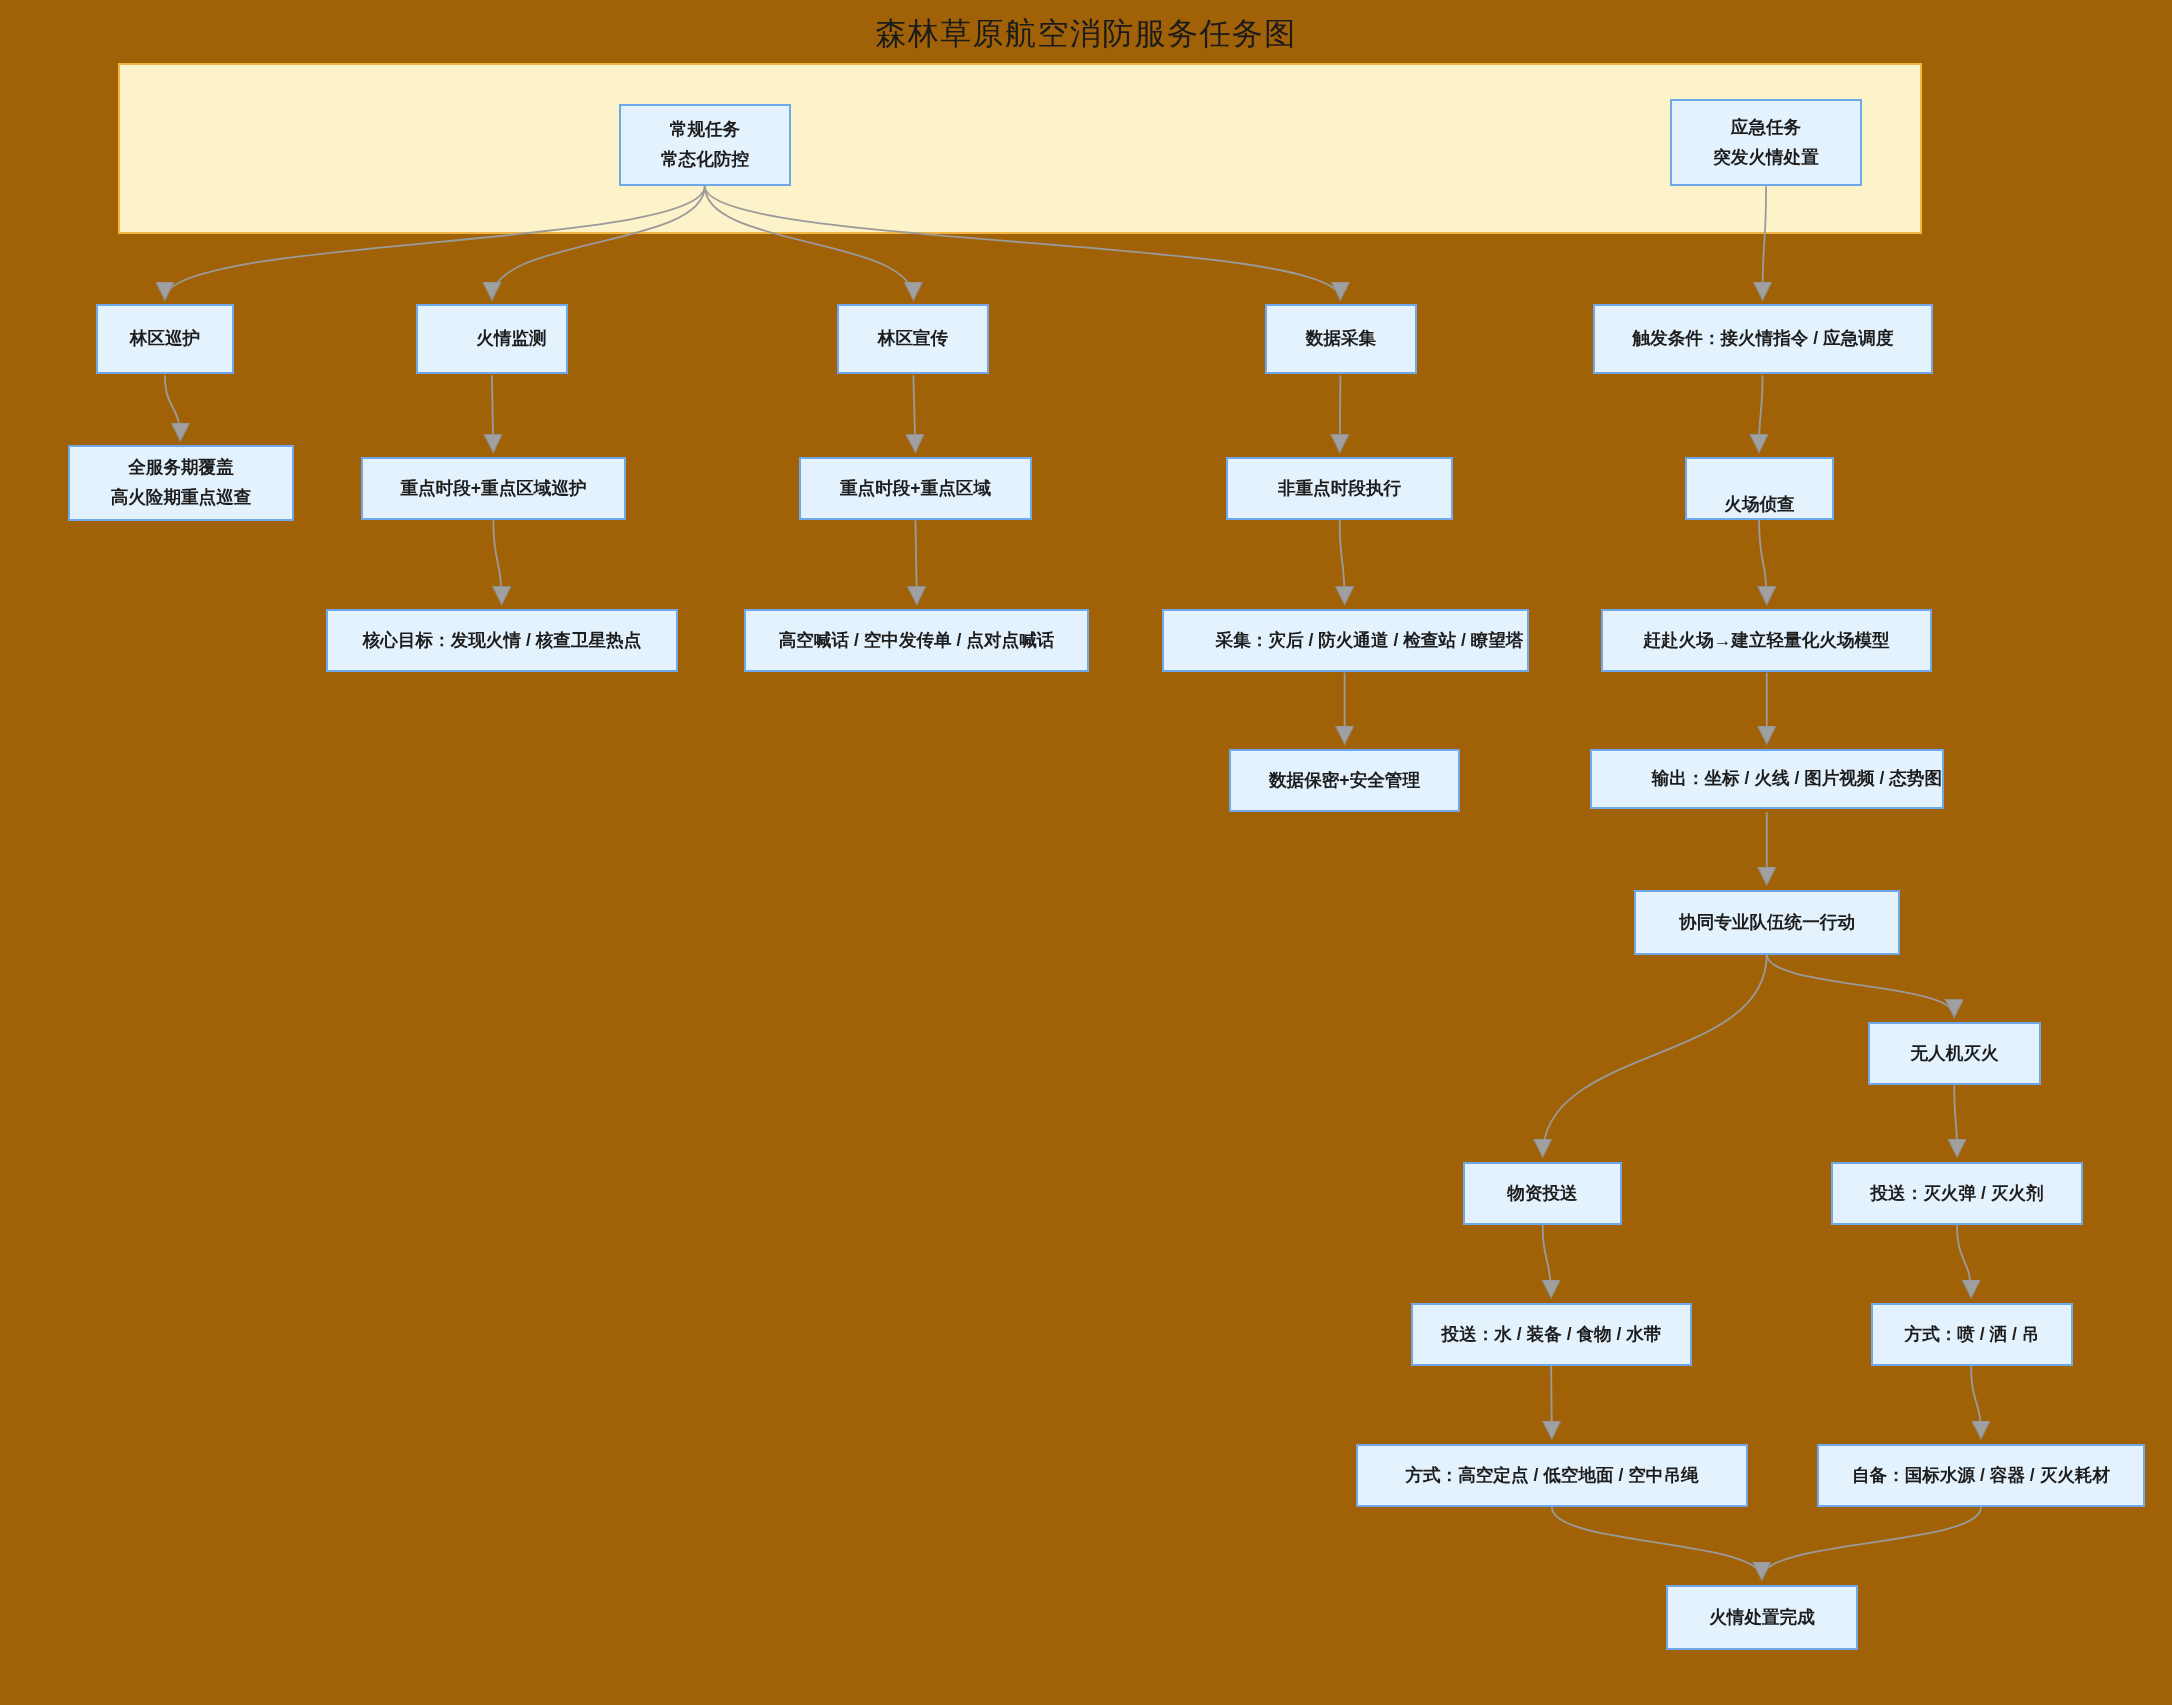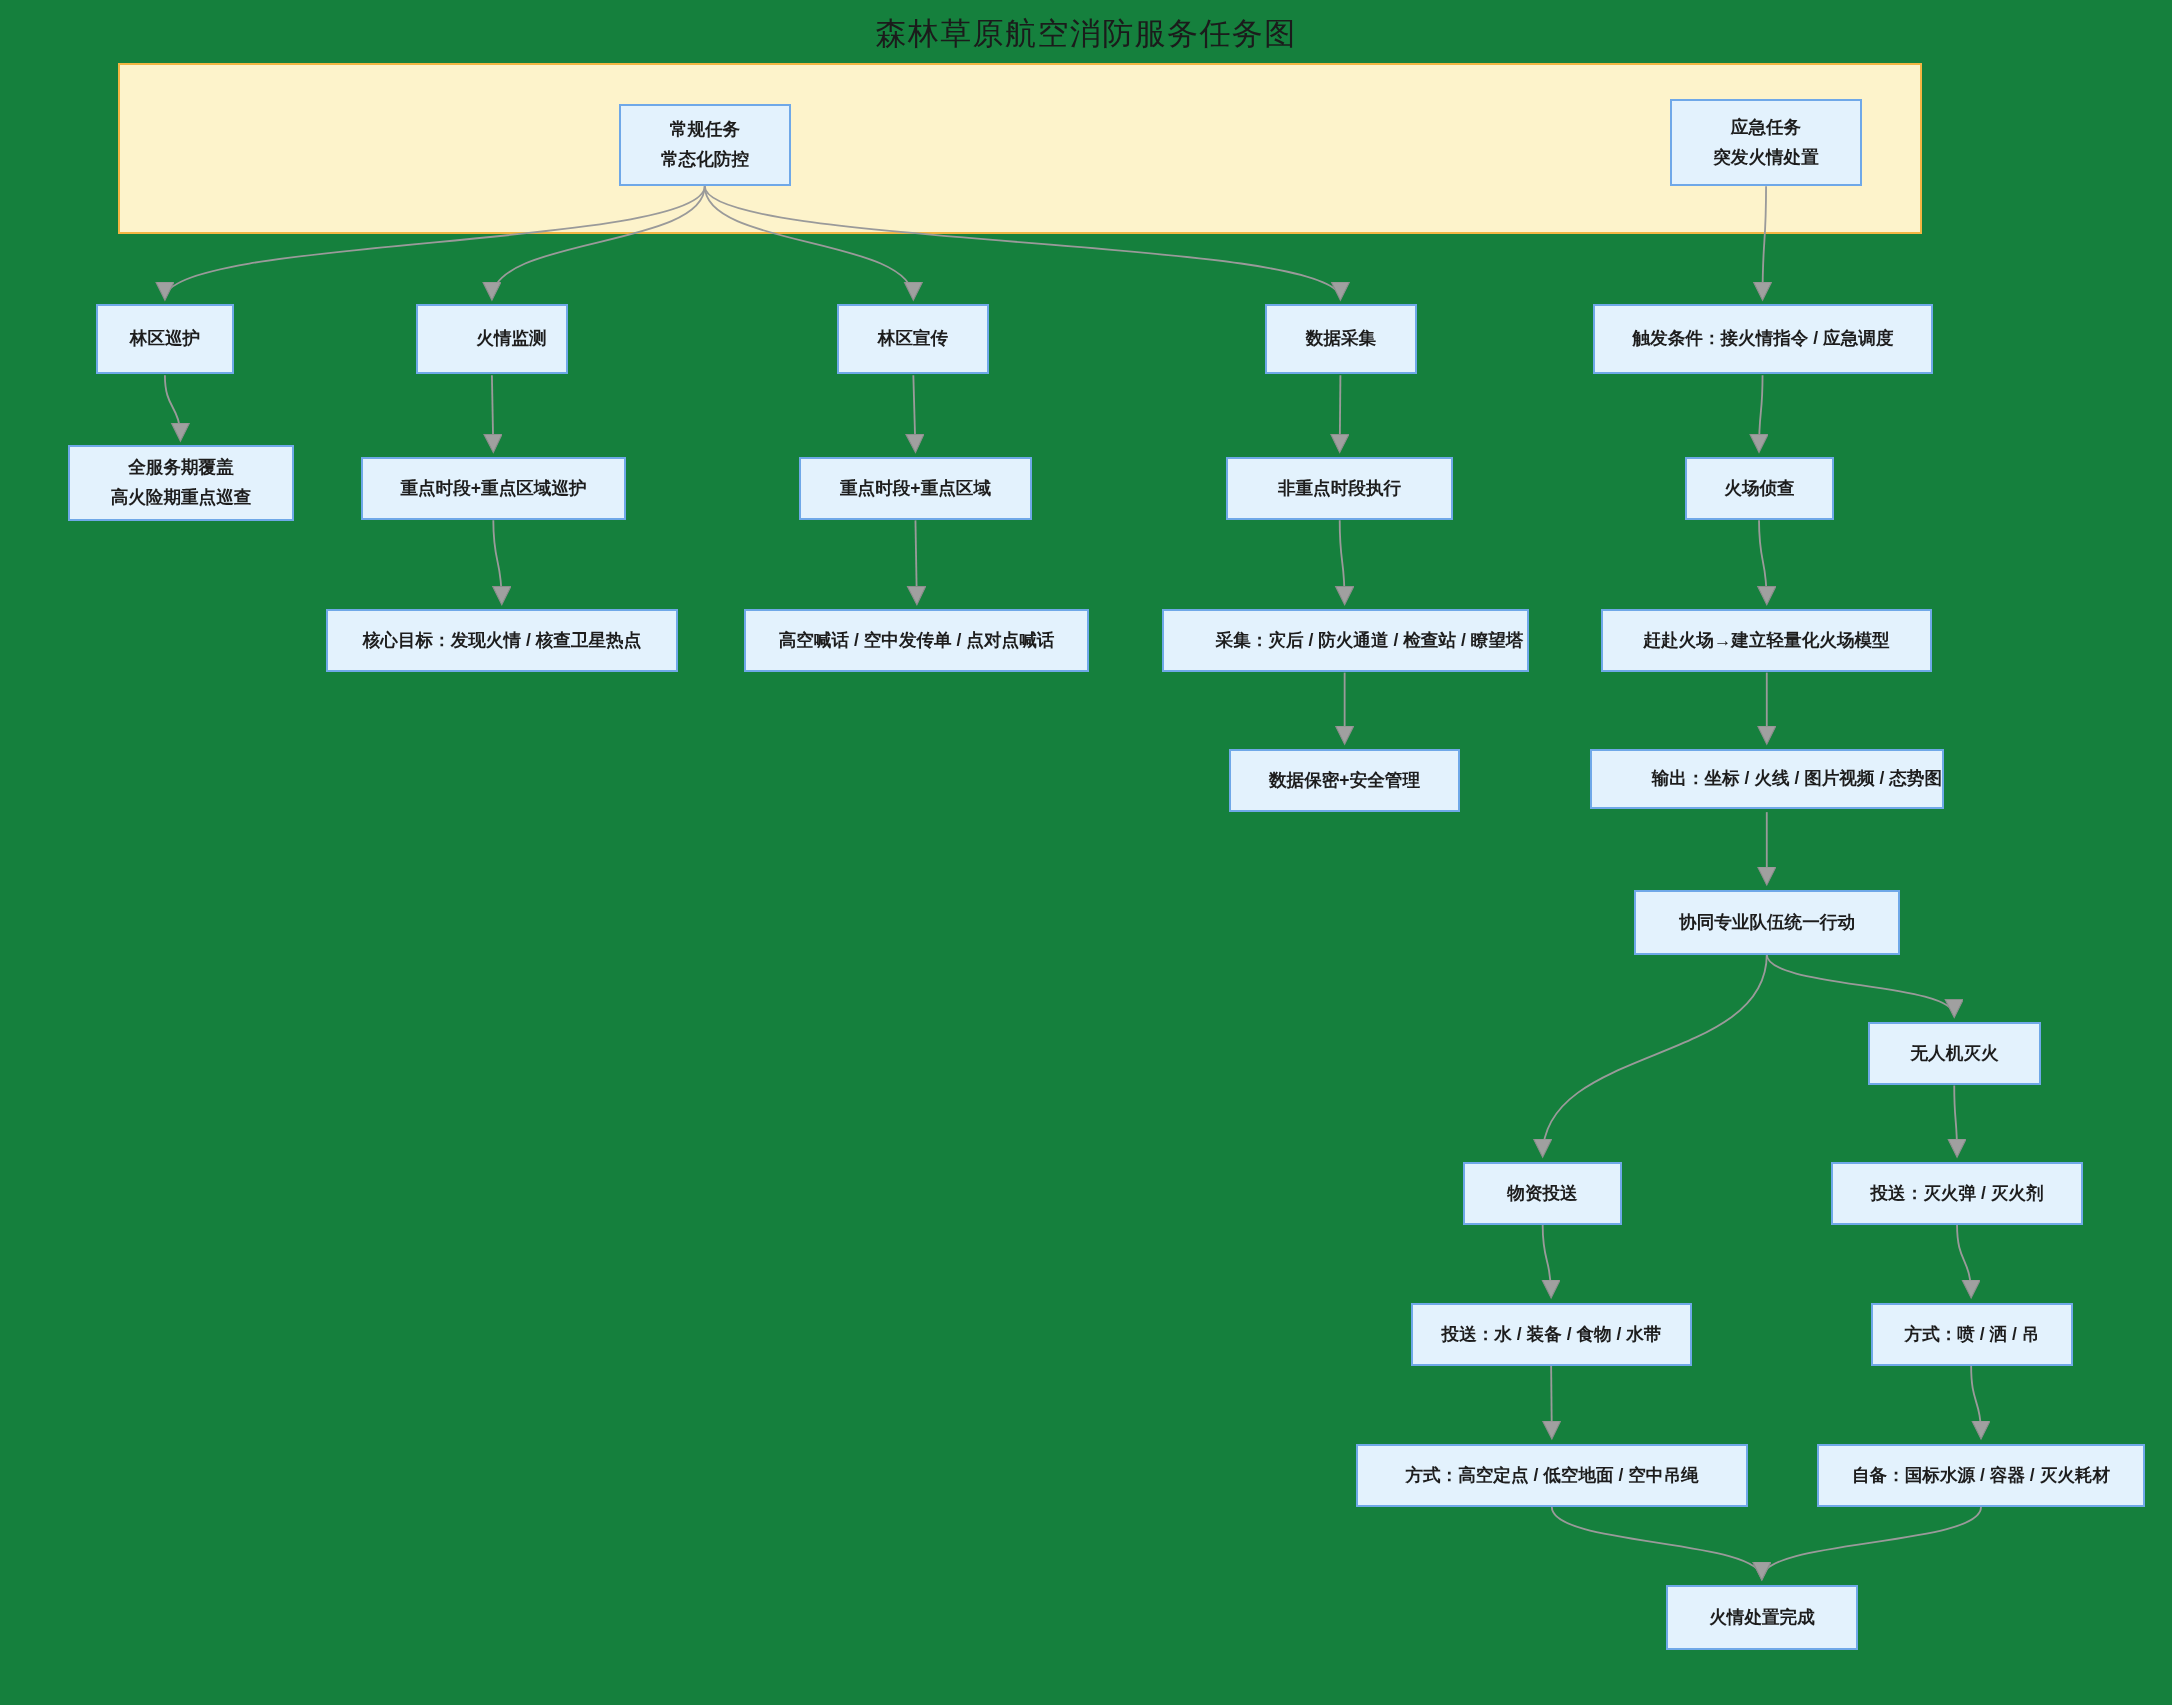--- a/index.html
+++ b/index.html
@@ -4,21 +4,21 @@
 <style>
   html,body{margin:0;padding:0;background:#ffffff;}
   body{
     font-family:"Liberation Sans","DejaVu Sans",sans-serif;
     color:#1f1f1f;
   }
   #stage{
     position:relative;
     width:2172px;
     height:1706px;
-    background:#15803d;
+    background:#a16207;
     overflow:hidden;
   }
   #title{
     position:absolute;
     left:0; top:12.7px;
     width:2172px;
     text-align:center;
     font-size:31px;
     letter-spacing:1.4px;
     color:#1b1b1b;
@@ -131,21 +131,21 @@
       </div>
       <div class="node" style="left: 361px; top: 457px; width: 265px; height: 63px;">
         <span>重点时段+重点区域巡护</span>
       </div>
       <div class="node" style="left: 799px; top: 457px; width: 233px; height: 63px;">
         <span>重点时段+重点区域</span>
       </div>
       <div class="node" style="left: 1226px; top: 457px; width: 227px; height: 63px;">
         <span>非重点时段执行</span>
       </div>
-      <div class="node" style="left: 1685px; top: 457px; width: 149px; height: 63px;">
+      <div class="node" style="left: 1685px; top: 457px; width: 149px; height: 63px; justify-content: flex-end;">
         <span>火场侦查</span>
       </div>
       <div class="node" style="left: 326px; top: 609px; width: 352px; height: 63px;">
         <span>核心目标：发现火情 / 核查卫星热点</span>
       </div>
       <div class="node" style="left: 744px; top: 609px; width: 345px; height: 63px;">
         <span>高空喊话 / 空中发传单 / 点对点喊话</span>
       </div>
       <div class="node" style="left: 1162px; top: 609px; width: 367px; height: 63px; padding-left: 48px;">
         <span>采集：灾后 / 防火通道 / 检查站 / 瞭望塔</span>

